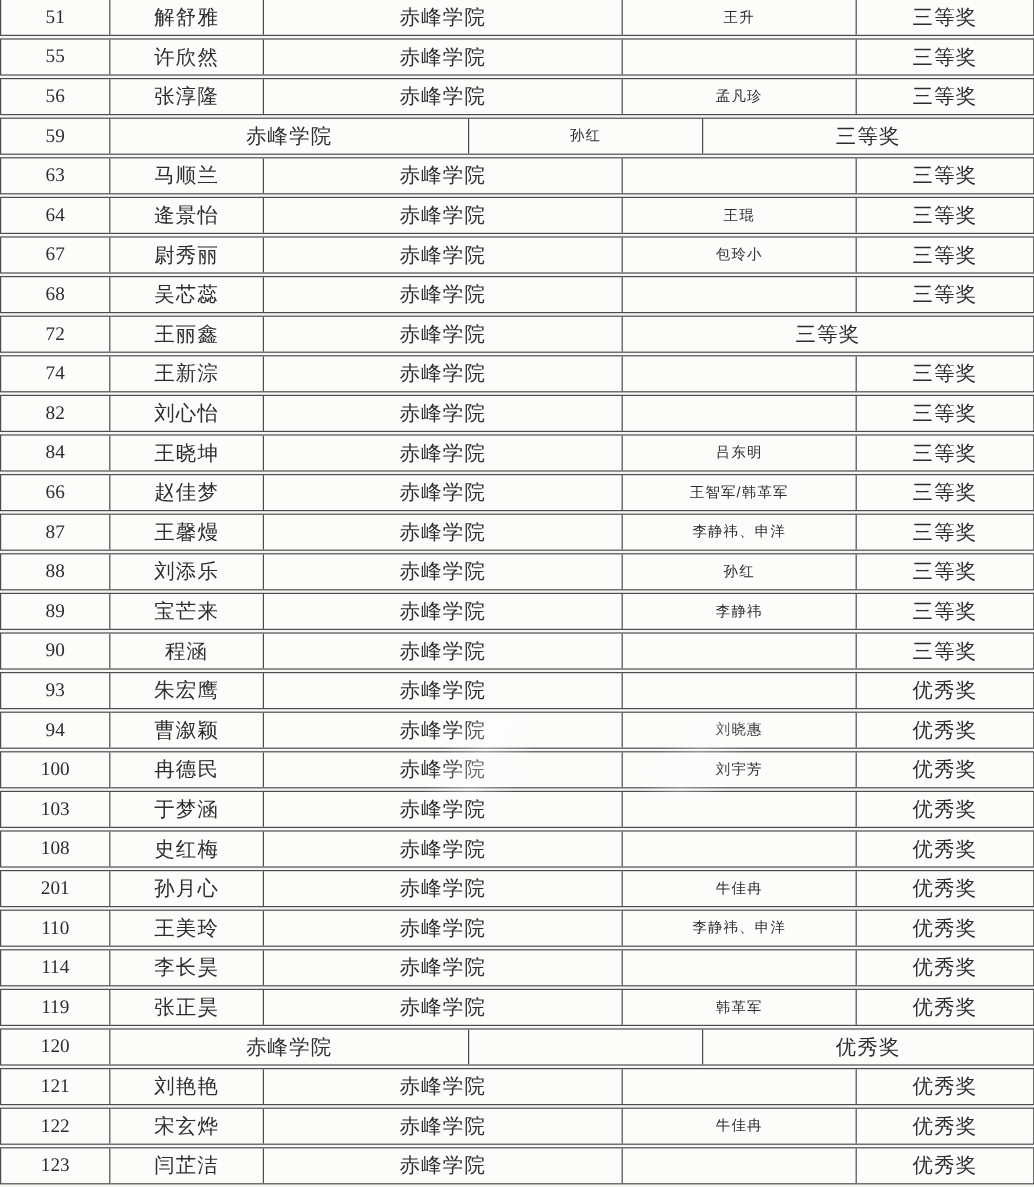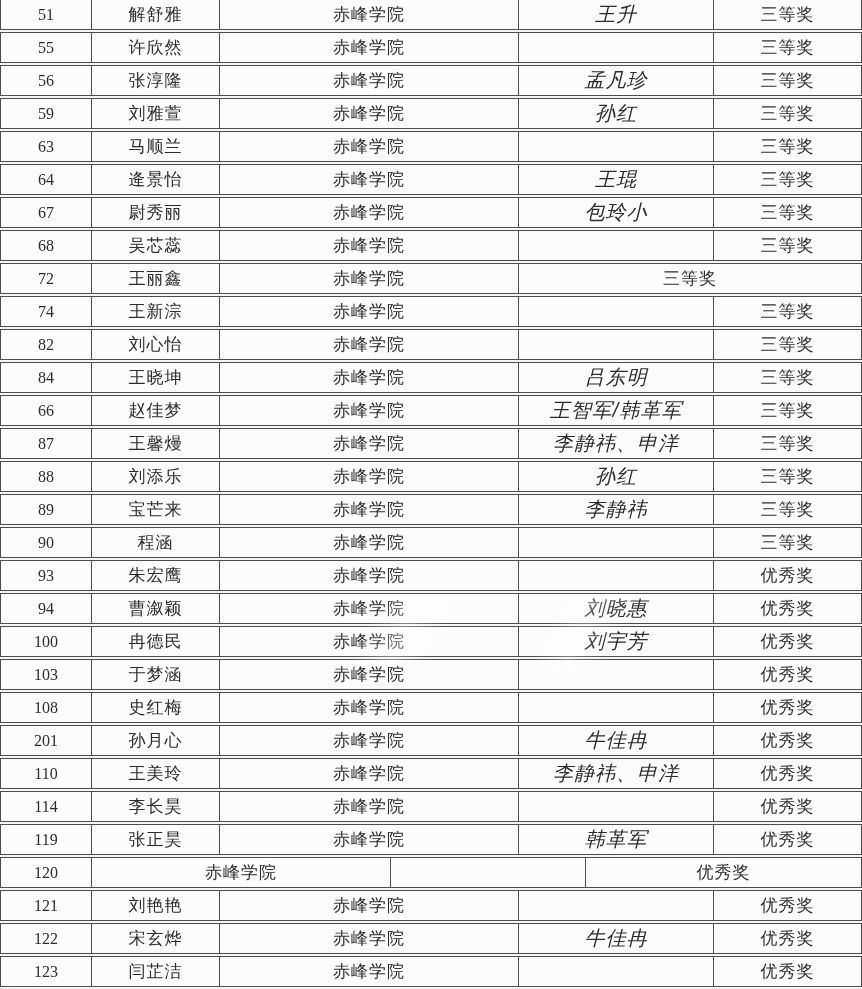--- a/index.html
+++ b/index.html
@@ -46,21 +46,21 @@
     overflow: hidden;
   }
   .c-number {
     width: 91px;
     font-family: "Liberation Serif", "DejaVu Serif", serif;
     font-size: 16px;
     letter-spacing: 0;
   }
   .c-name   { width: 128px; }
   .c-school { width: 299px; }
-  .c-advisor{ width: 195px; font-size: 20px; font-style: italic; }
+  .c-advisor{ width: 195px; font-size: 12px; }
   .c-award  { flex: 1; border-right: none; }
   
   .artifact {
     position: absolute;
     left: 120px;
     top: 595px;
     width: 620px;
     height: 70px;
     pointer-events: none;
     background:
@@ -93,21 +93,20 @@
   <div class="row">
     <div class="cell c-number">56</div>
     <div class="cell c-name">张淳隆</div>
     <div class="cell c-school">赤峰学院</div>
     <div class="cell c-advisor">孟凡珍</div>
     <div class="cell c-award">三等奖</div>
   </div>
 
   <div class="row">
     <div class="cell c-number">59</div>
-    <div class="cell c-name">刘雅萱</div>
     <div class="cell c-school">赤峰学院</div>
     <div class="cell c-advisor">孙红</div>
     <div class="cell c-award">三等奖</div>
   </div>
 
   <div class="row">
     <div class="cell c-number">63</div>
     <div class="cell c-name">马顺兰</div>
     <div class="cell c-school">赤峰学院</div>
     <div class="cell c-advisor"></div>

